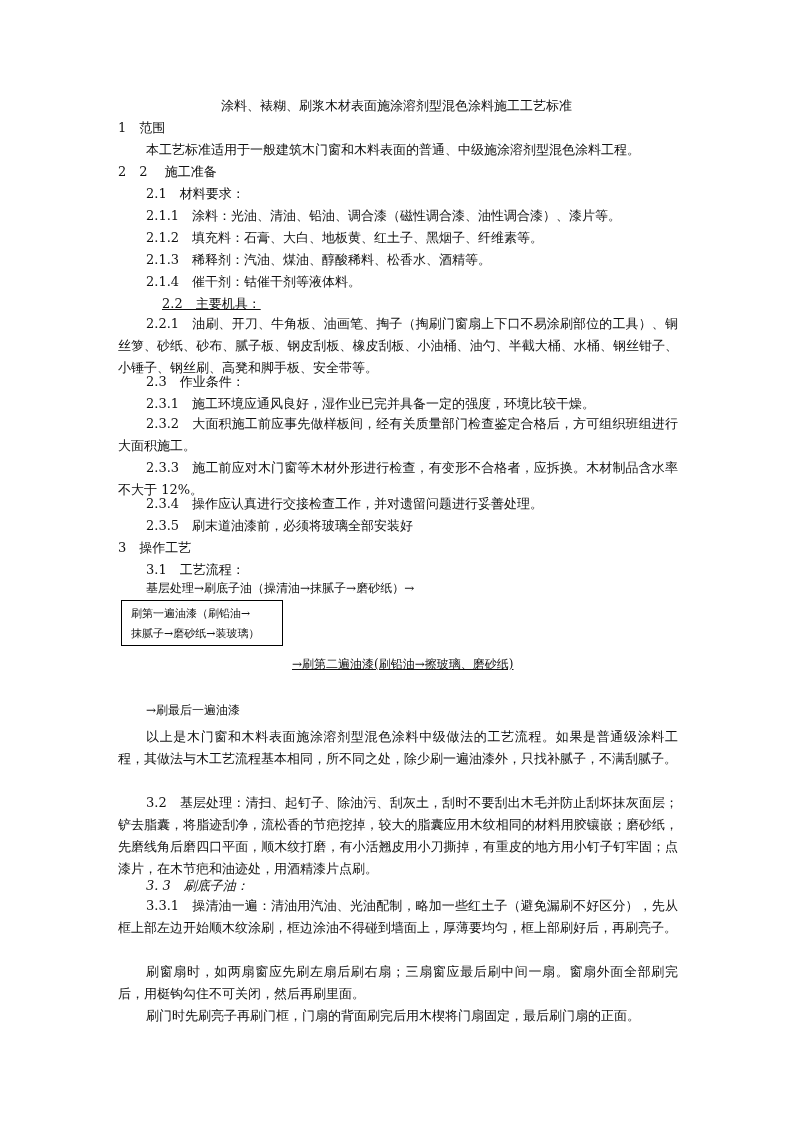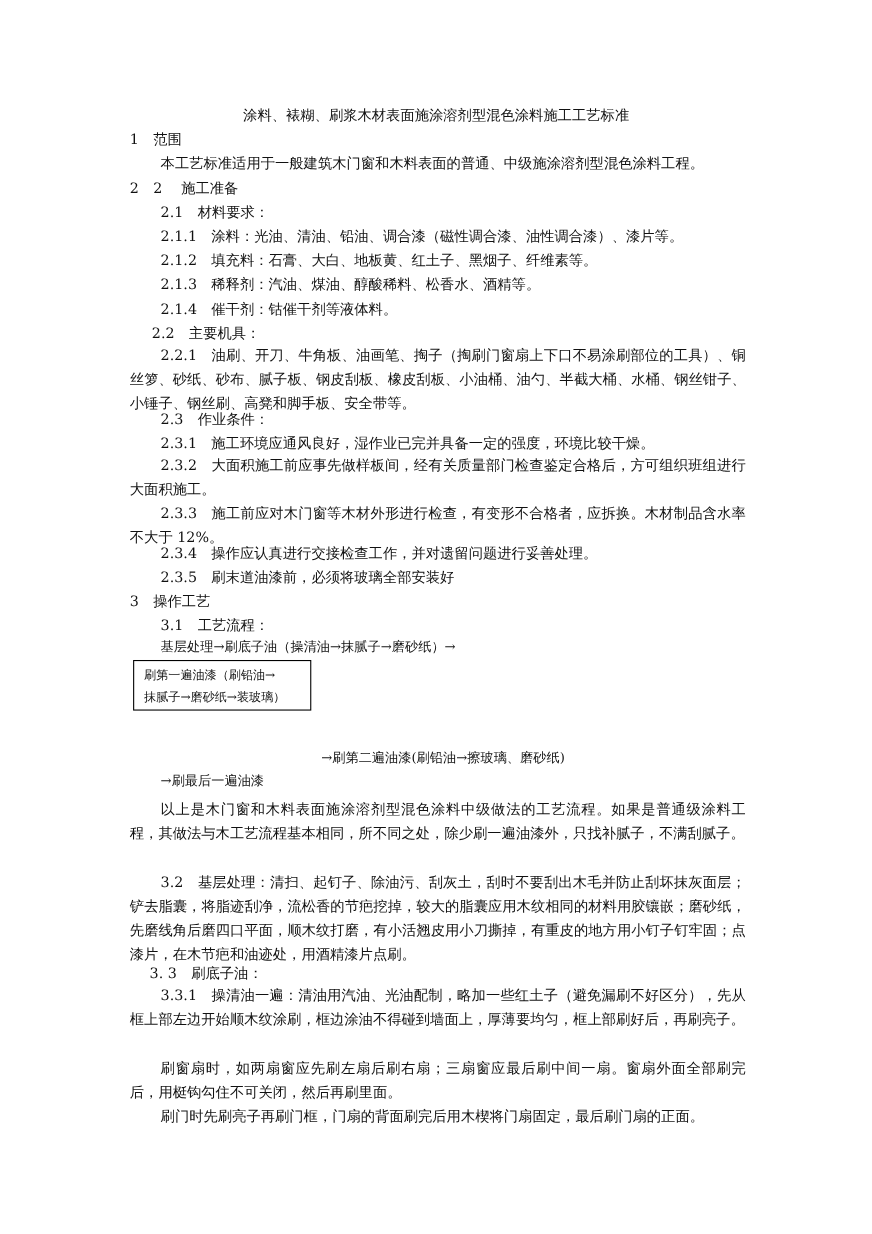--- a/index.html
+++ b/index.html
@@ -24,41 +24,41 @@
 
   <div class="line" style="left:118px;top:120px;">1　范围</div>
   <div class="line" style="left:146px;top:142px;">本工艺标准适用于一般建筑木门窗和木料表面的普通、中级施涂溶剂型混色涂料工程。</div>
 
   <div class="line" style="left:118px;top:164px;">2　2　 施工准备</div>
   <div class="line" style="left:146px;top:186px;">2.1　材料要求：</div>
   <div class="line" style="left:146px;top:208px;">2.1.1　涂料：光油、清油、铅油、调合漆（磁性调合漆、油性调合漆）、漆片等。</div>
   <div class="line" style="left:146px;top:230px;">2.1.2　填充料：石膏、大白、地板黄、红土子、黑烟子、纤维素等。</div>
   <div class="line" style="left:146px;top:252px;">2.1.3　稀释剂：汽油、煤油、醇酸稀料、松香水、酒精等。</div>
   <div class="line" style="left:146px;top:274px;">2.1.4　催干剂：钴催干剂等液体料。</div>
-  <div class="line" style="left:138px;top:296px;">2.2　主要机具：</div>
+  <div class="line" style="left:162px;top:296px;text-decoration:underline;">2.2　主要机具：</div>
 
   <div class="para" style="top:313px;white-space:normal;">2.2.1　油刷、开刀、牛角板、油画笔、掏子（掏刷门窗扇上下口不易涂刷部位的工具）、铜丝箩、砂纸、砂布、腻子板、钢皮刮板、橡皮刮板、小油桶、油勺、半截大桶、水桶、钢丝钳子、小锤子、钢丝刷、高凳和脚手板、安全带等。</div>
 
   <div class="line" style="left:146px;top:374px;">2.3　作业条件：</div>
   <div class="line" style="left:146px;top:396px;">2.3.1　施工环境应通风良好，湿作业已完并具备一定的强度，环境比较干燥。</div>
   <div class="para" style="top:413px;">2.3.2　大面积施工前应事先做样板间，经有关质量部门检查鉴定合格后，方可组织班组进行大面积施工。</div>
   <div class="para" style="top:457px;">2.3.3　施工前应对木门窗等木材外形进行检查，有变形不合格者，应拆换。木材制品含水率不大于 12%。</div>
   <div class="line" style="left:146px;top:496px;">2.3.4　操作应认真进行交接检查工作，并对遗留问题进行妥善处理。</div>
   <div class="line" style="left:146px;top:518px;">2.3.5　刷末道油漆前，必须将玻璃全部安装好</div>
 
   <div class="line" style="left:118px;top:540px;">3　操作工艺</div>
   <div class="line" style="left:146px;top:562px;">3.1　工艺流程：</div>
 
   <div class="line flow" style="left:146px;top:580px;">基层处理→刷底子油（操清油→抹腻子→磨砂纸）→</div>
   <div class="box">
     <div>刷第一遍油漆（刷铅油→</div>
     <div>抹腻子→磨砂纸→装玻璃）</div>
   </div>
-  <div class="line flow" style="left:292px;top:681px;">→刷第二遍油漆(刷铅油→擦玻璃、磨砂纸)</div>
+  <div class="line flow" style="left:292px;top:656px;text-decoration:underline;">→刷第二遍油漆(刷铅油→擦玻璃、磨砂纸)</div>
   <div class="line flow" style="left:146px;top:702px;">→刷最后一遍油漆</div>
 
   <div class="para" style="top:726px;">以上是木门窗和木料表面施涂溶剂型混色涂料中级做法的工艺流程。如果是普通级涂料工程，其做法与木工艺流程基本相同，所不同之处，除少刷一遍油漆外，只找补腻子，不满刮腻子。</div>
   <div class="para" style="top:792px;">3.2　基层处理：清扫、起钉子、除油污、刮灰土，刮时不要刮出木毛并防止刮坏抹灰面层；铲去脂囊，将脂迹刮净，流松香的节疤挖掉，较大的脂囊应用木纹相同的材料用胶镶嵌；磨砂纸，先磨线角后磨四口平面，顺木纹打磨，有小活翘皮用小刀撕掉，有重皮的地方用小钉子钉牢固；点漆片，在木节疤和油迹处，用酒精漆片点刷。</div>
-  <div class="line" style="left:136px;top:878px;">3. 3　刷底子油：</div>
+  <div class="line" style="left:146px;top:878px;font-style:italic;">3. 3　刷底子油：</div>
   <div class="para" style="top:895px;">3.3.1　操清油一遍：清油用汽油、光油配制，略加一些红土子（避免漏刷不好区分），先从框上部左边开始顺木纹涂刷，框边涂油不得碰到墙面上，厚薄要均匀，框上部刷好后，再刷亮子。</div>
   <div class="para" style="top:961px;">刷窗扇时，如两扇窗应先刷左扇后刷右扇；三扇窗应最后刷中间一扇。窗扇外面全部刷完后，用梃钩勾住不可关闭，然后再刷里面。</div>
   <div class="para" style="top:1005px;">刷门时先刷亮子再刷门框，门扇的背面刷完后用木楔将门扇固定，最后刷门扇的正面。</div>
 </div>
 
 </body></html>

